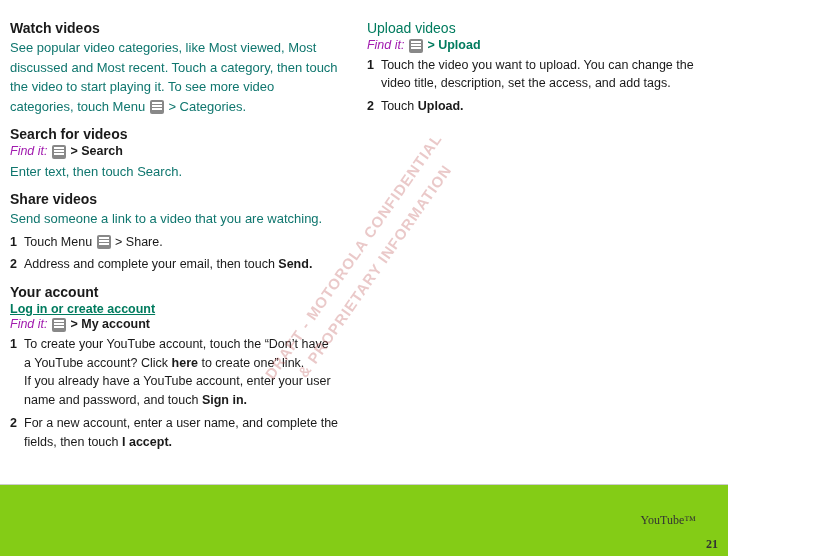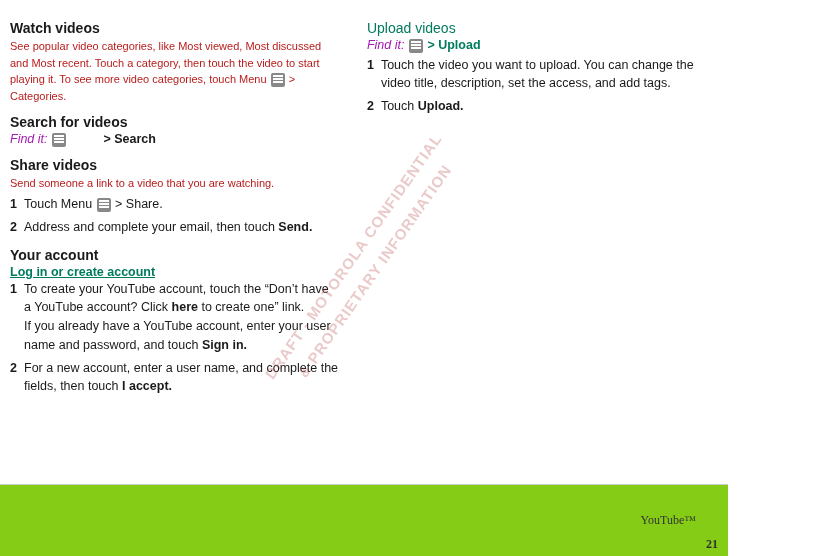--- a/index.html
+++ b/index.html
@@ -35,25 +35,24 @@
       margin-bottom: 3px;
     }
     .find-it span.label {
       color: #a21caf;
       font-style: italic;
       font-weight: normal;
     }
     .find-it span.bold {
       font-weight: bold;
       color: #1a1a1a;
-      margin-left: 33px;
     }
     .body-text {
-      font-size: 11px;
-      color: #b91c1c;
+      font-size: 13px;
+      color: #0f766e;
       margin-bottom: 4px;
       line-height: 1.5;
     }
     .numbered-item {
       font-size: 12.5px;
       color: #1a1a1a;
       margin-bottom: 4px;
       line-height: 1.5;
       padding-left: 14px;
       position: relative;
@@ -159,37 +158,44 @@
       <span>&gt; Categories.</span>
     </p>
 
     <h2 class="section-heading">Search for videos</h2>
     <p class="find-it">
       <span class="label">Find it:</span>
       <span> </span>
       <span class="menu-icon"></span>
       <span class="bold">&gt; Search</span>
     </p>
+    <p class="body-text">Enter text, then touch Search.</p>
 
     <h2 class="section-heading section-gap">Share videos</h2>
     <p class="body-text">Send someone a link to a video that you are watching.</p>
     <div class="numbered-item">
       <span class="num">1</span>
       <span>Touch Menu</span>
       <span class="menu-icon"></span>
       <span>&gt; Share.</span>
     </div>
     <div class="numbered-item">
       <span class="num">2</span>
       <span>Address and complete your email, then touch</span>
       <strong>Send.</strong>
     </div>
 
     <h2 class="section-heading section-gap">Your account</h2>
     <p class="sub-heading-green">Log in or create account</p>
+    <p class="find-it">
+      <span class="label">Find it:</span>
+      <span> </span>
+      <span class="menu-icon"></span>
+      <span class="bold">&gt; My account</span>
+    </p>
     <div class="numbered-item">
       <span class="num">1</span>
       <span>To create your YouTube account, touch the “Don’t have a YouTube account? Click</span>
       <strong>here</strong>
       <span>to create one” link.</span>
       <br>
       <span>If you already have a YouTube account, enter your user name and password, and touch</span>
       <strong>Sign in.</strong>
     </div>
     <div class="numbered-item">

